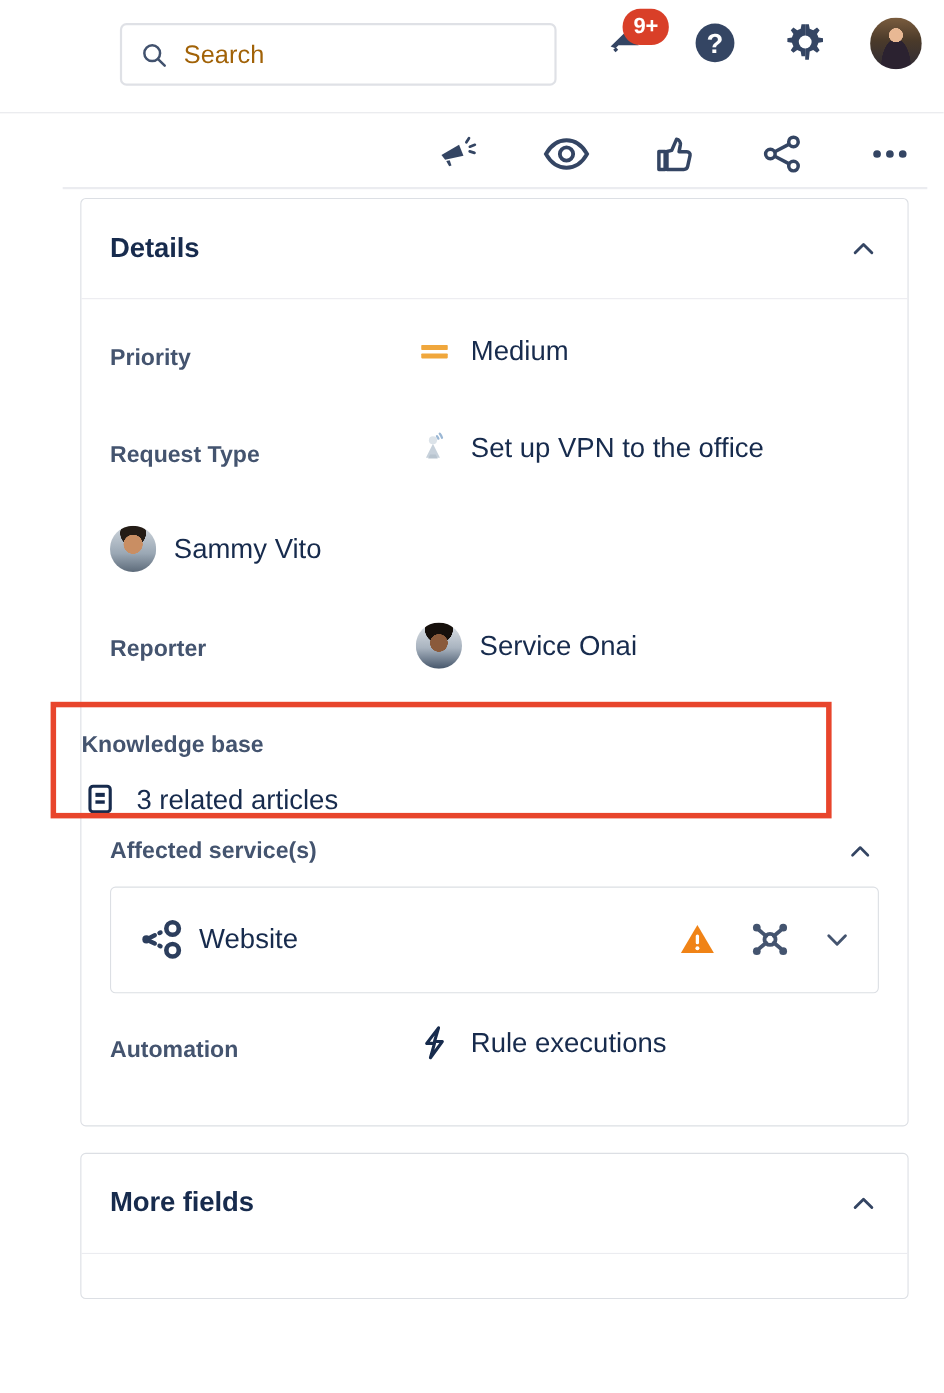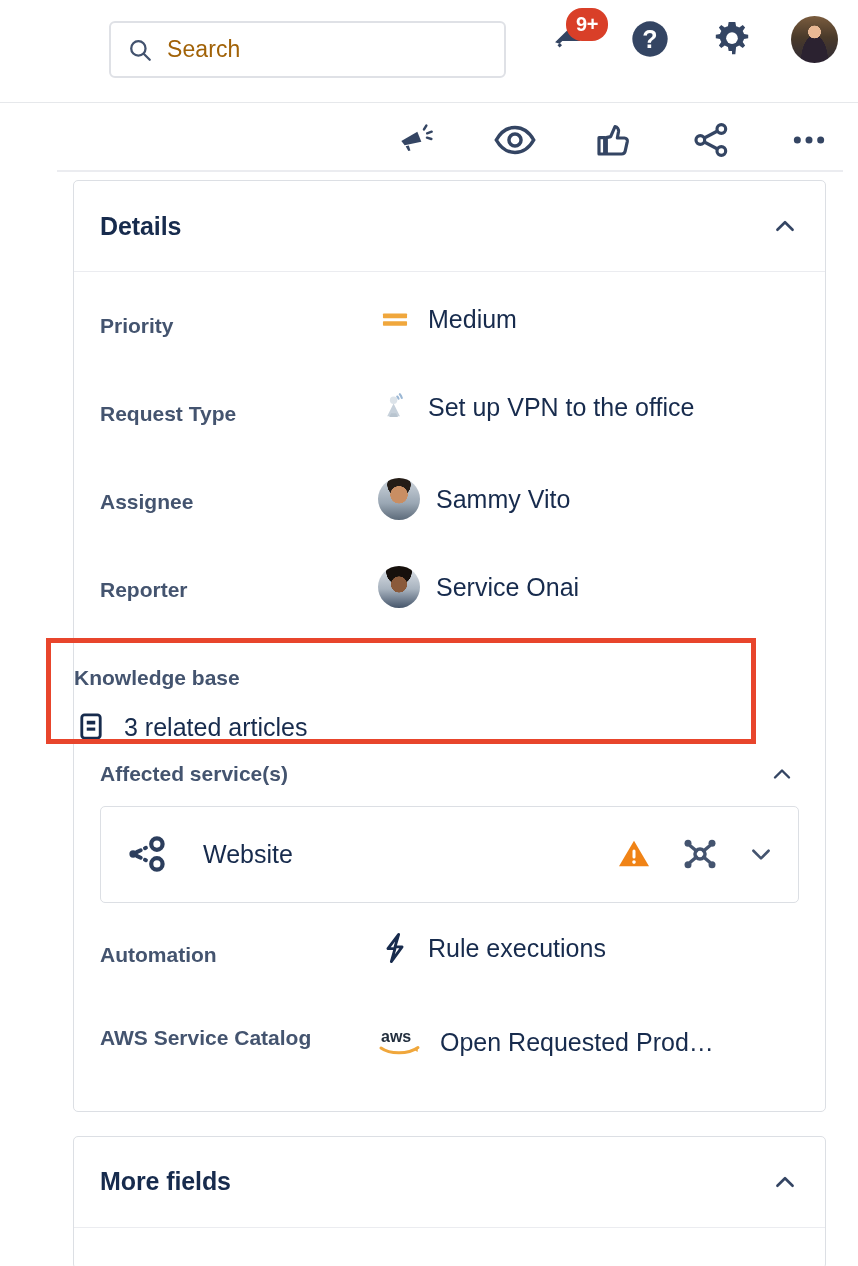--- a/index.html
+++ b/index.html
@@ -187,21 +187,21 @@
     text-align: right;
   }
   .service-card {
     margin: 10px 26px 0 26px;
     border: 1px solid #DCDFE4;
     border-radius: 5px;
     height: 97px;
     display: flex;
     align-items: center;
     padding: 0 24px 0 24px;
-    gap: 34px;
+    gap: 12px;
   }
   .service-name {
     font-size: 25px;
     color: #172B4D;
     flex: 1;
   }
   .service-actions {
     display: flex;
     align-items: center;
     gap: 28px;
@@ -347,21 +347,20 @@
               <path d="M15.4 3.0 a6.6 6.6 0 0 1 1.4 2.6"></path>
             </g>
             <path d="M9.2 16.4 h3.6 l1.3 2.6 h-6.2 z" fill="#B8C4CF"></path>
           </svg>
         </span>
         <span class="vtext">Set up VPN to the office</span>
       </div>
     </div>
 
     <div class="field-row">
-      <div class="field-label">Assignee</div>
       <div class="field-value">
         <span class="val-avatar av-sammy"></span>
         <span class="vtext">Sammy Vito</span>
       </div>
     </div>
 
     <div class="field-row">
       <div class="field-label">Reporter</div>
       <div class="field-value">
         <span class="val-avatar av-keisha"></span>
@@ -441,33 +440,20 @@
       <div class="field-value">
         <span>
           <svg width="34" height="34" viewBox="0 0 24 24" fill="none" stroke="#172B4D" stroke-width="2" stroke-linejoin="round">
             <path d="M14.6 2.4 L7.0 12.4 L12.0 12.4 L9.4 21.6 L17.0 11.2 L12.0 11.2 Z"></path>
           </svg>
         </span>
         <span class="vtext">Rule executions</span>
       </div>
     </div>
 
-    <div class="field-row">
-      <div class="field-label two-line">AWS Service Catalog</div>
-      <div class="field-value" style="padding-top:22px">
-        <span>
-          <svg width="46" height="34" viewBox="0 0 46 34">
-            <text x="3" y="17" font-size="16" font-weight="bold" fill="#232F3E" font-family="Liberation Sans, sans-serif">aws</text>
-            <path d="M3 23 C12 29.5 30 29.5 40 22.5" stroke="#F0A73C" stroke-width="3" fill="none" stroke-linecap="round"></path>
-            <path d="M40 22.5 l-0.4 4.6 l-3.6 -2.4 z" fill="#F0A73C"></path>
-          </svg>
-        </span>
-        <span class="vtext">Open Requested Prod…</span>
-      </div>
-    </div>
 
   </div>
 </div>
 
 <div class="panel" style="margin-top:24px">
   <div class="panel-header">
     <span class="panel-title">More fields</span>
     <span>
       <svg width="26" height="26" viewBox="0 0 24 24" fill="none" stroke="#344563" stroke-width="2.4" stroke-linecap="round" stroke-linejoin="round">
         <polyline points="5,15.5 12,8.5 19,15.5"></polyline>

